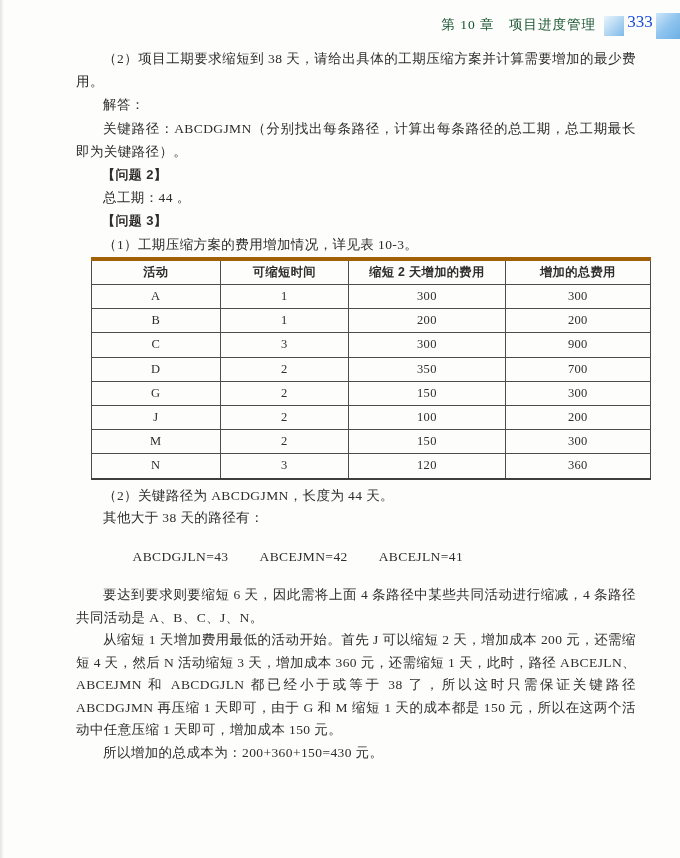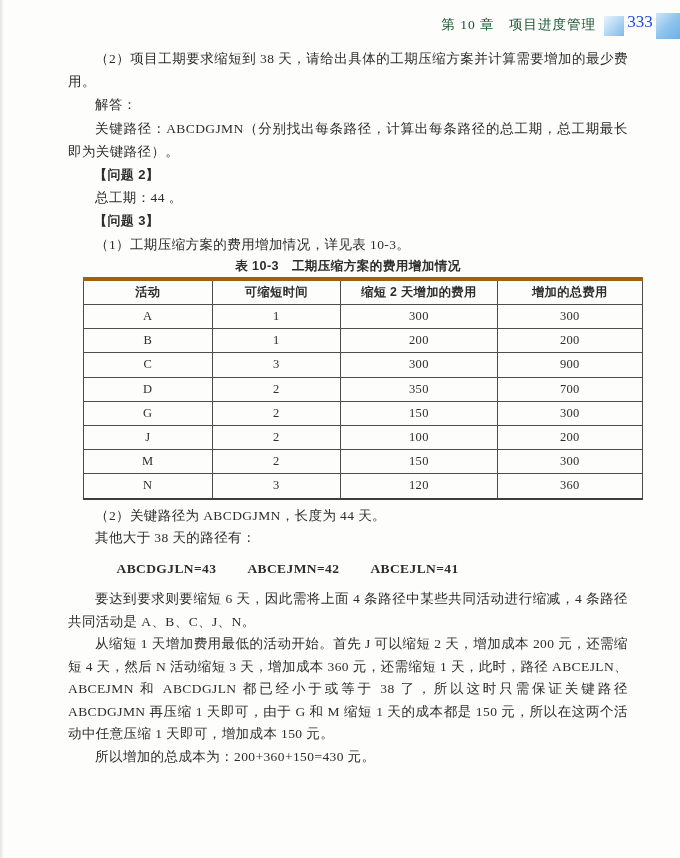--- a/index.html
+++ b/index.html
@@ -32,21 +32,21 @@
     position:absolute; left:624px; top:12px; width:32px;
     text-align:center; font-size:17px; color:#1d4ed8;
   }
   .sq-large {
     left:656px; top:13px; width:24px; height:26px;
     background:linear-gradient(135deg,#cde6f8 0%,#8fc4ee 50%,#6db0e5 100%);
   }
 
   
   .content {
-    position:absolute; left:68px; top:47px; width:560px;
+    position:absolute; left:76px; top:47px; width:560px;
     font-size:13.5px; line-height:23.2px; letter-spacing:0.4px;
     text-align:justify;
   }
   .para { margin:0; text-indent:2em; }
   .q-title {
     margin:0; text-indent:2em; font-weight:bold;
     font-family:"Liberation Sans","DejaVu Sans",sans-serif;
     font-size:13px;
   }
   .tight { line-height:22.5px; }
@@ -70,21 +70,21 @@
     font-family:"Liberation Sans","DejaVu Sans",sans-serif;
     font-size:12.3px;
     border-top:4px solid #a16207;
   }
   table.cost td { height:18px; font-family:"Liberation Serif","DejaVu Serif",serif; }
   table.cost tr:last-child td { border-bottom:2px solid #3e3e3e; }
   .col-activity { width:23%; } .col-time { width:23%; }
   .col-daily { width:28%; } .col-total { width:26%; }
 
   
-  .paths { margin:8px; text-indent:3em;font-weight:bold; }
+  .paths { margin:16px; text-indent:3em; }
   .paths .path-item { margin-right:28px; }
   .paths .path-item:last-child { margin-right:0; }
 </style>
 </head>
 <body>
 
 <div class="page">
   <div class="edge-left"></div>
 
   <header class="page-header">
@@ -96,21 +96,20 @@
 
   <main class="content">
     <p class="para">（2）项目工期要求缩短到 38 天，请给出具体的工期压缩方案并计算需要增加的最少费用。</p>
     <p class="para">解答：</p>
     <p class="para">关键路径：ABCDGJMN（分别找出每条路径，计算出每条路径的总工期，总工期最长即为关键路径）。</p>
     <p class="q-title">【问题 2】</p>
     <p class="para">总工期：44 。</p>
     <p class="q-title">【问题 3】</p>
     <p class="para">（1）工期压缩方案的费用增加情况，详见表 10-3。</p>
 
-    <p class="caption">表 10-3　工期压缩方案的费用增加情况</p>
 
     <table class="cost">
       <thead>
         <tr>
           <th class="col-activity">活动</th>
           <th class="col-time">可缩短时间</th>
           <th class="col-daily">缩短 2 天增加的费用</th>
           <th class="col-total">增加的总费用</th>
         </tr>
       </thead>

